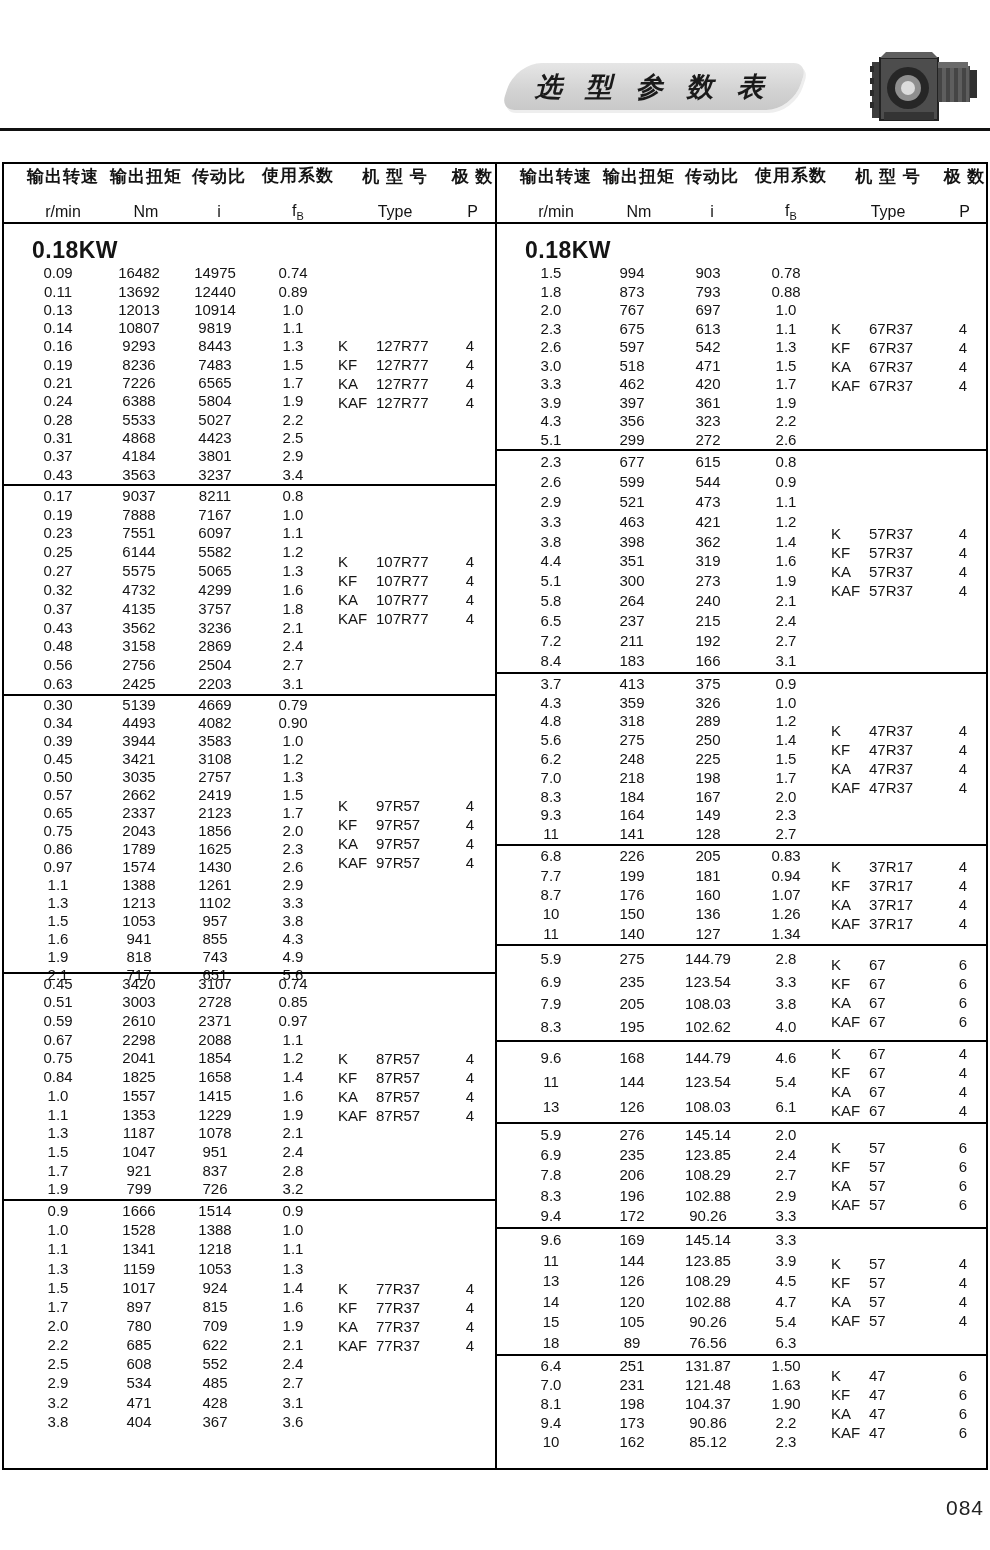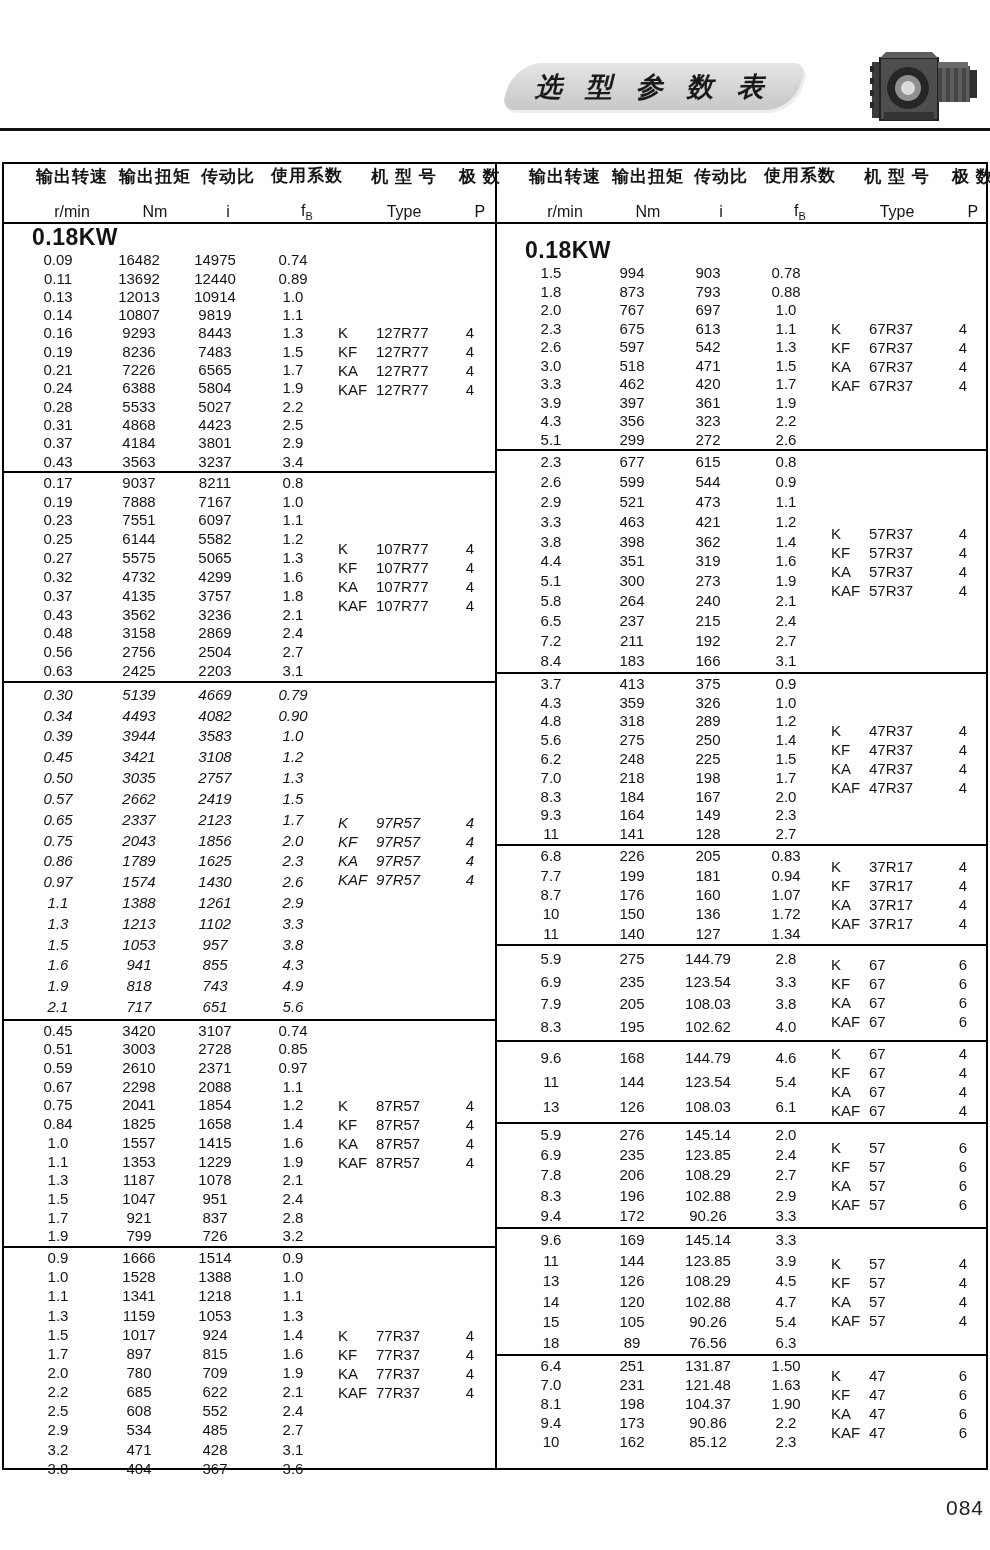--- a/index.html
+++ b/index.html
@@ -27,21 +27,21 @@
   
   .seltable{
     position:absolute;left:2px;top:162px;width:986px;height:1308px;
     border:2px solid #000;box-sizing:border-box;display:flex;background:#fff;
   }
   .half{width:50%;display:flex;flex-direction:column;box-sizing:border-box;}
   .half.right{border-left:2px solid #000;}
   .thead{
     height:60px;border-bottom:2px solid #000;box-sizing:border-box;
     display:grid;grid-template-columns:94px 72px 74px 84px 110px 1fr;
-    padding-left:21px;align-items:center;
+    padding-left:12px;align-items:center;
   }
   .th{text-align:center;}
   .th .cn{font-weight:bold;font-size:17px;letter-spacing:1px;white-space:nowrap;}
   .th .un{font-size:16px;margin-top:15px;}
   .th .un sub{font-size:11px;}
   .section-label{
     height:40px;box-sizing:border-box;display:flex;align-items:flex-end;
     padding-left:28px;font-size:23px;font-weight:bold;letter-spacing:0.5px;
   }
   .blocks{flex:1;display:flex;flex-direction:column;}
@@ -306,21 +306,21 @@
               <span class="tm">107R77</span>
               <span class="pl">4</span>
             </div>
             <div class="trow">
               <span class="tp">KAF</span>
               <span class="tm">107R77</span>
               <span class="pl">4</span>
             </div>
           </div>
         </div>
-        <div class="block" style="height: 338px; font-style: italic;">
+        <div class="block" style="height: 278px;">
           <div class="drow">
             <span class="c">0.30</span>
             <span class="c">5139</span>
             <span class="c">4669</span>
             <span class="c">0.79</span>
           </div>
           <div class="drow">
             <span class="c">0.34</span>
             <span class="c">4493</span>
             <span class="c">4082</span>
@@ -925,21 +925,21 @@
           <div class="drow">
             <span class="c">8.7</span>
             <span class="c">176</span>
             <span class="c">160</span>
             <span class="c">1.07</span>
           </div>
           <div class="drow">
             <span class="c">10</span>
             <span class="c">150</span>
             <span class="c">136</span>
-            <span class="c">1.72</span>
+            <span class="c">1.26</span>
           </div>
           <div class="drow">
             <span class="c">11</span>
             <span class="c">140</span>
             <span class="c">127</span>
             <span class="c">1.34</span>
           </div>
           <div class="types">
             <div class="trow">
               <span class="tp">K</span>

